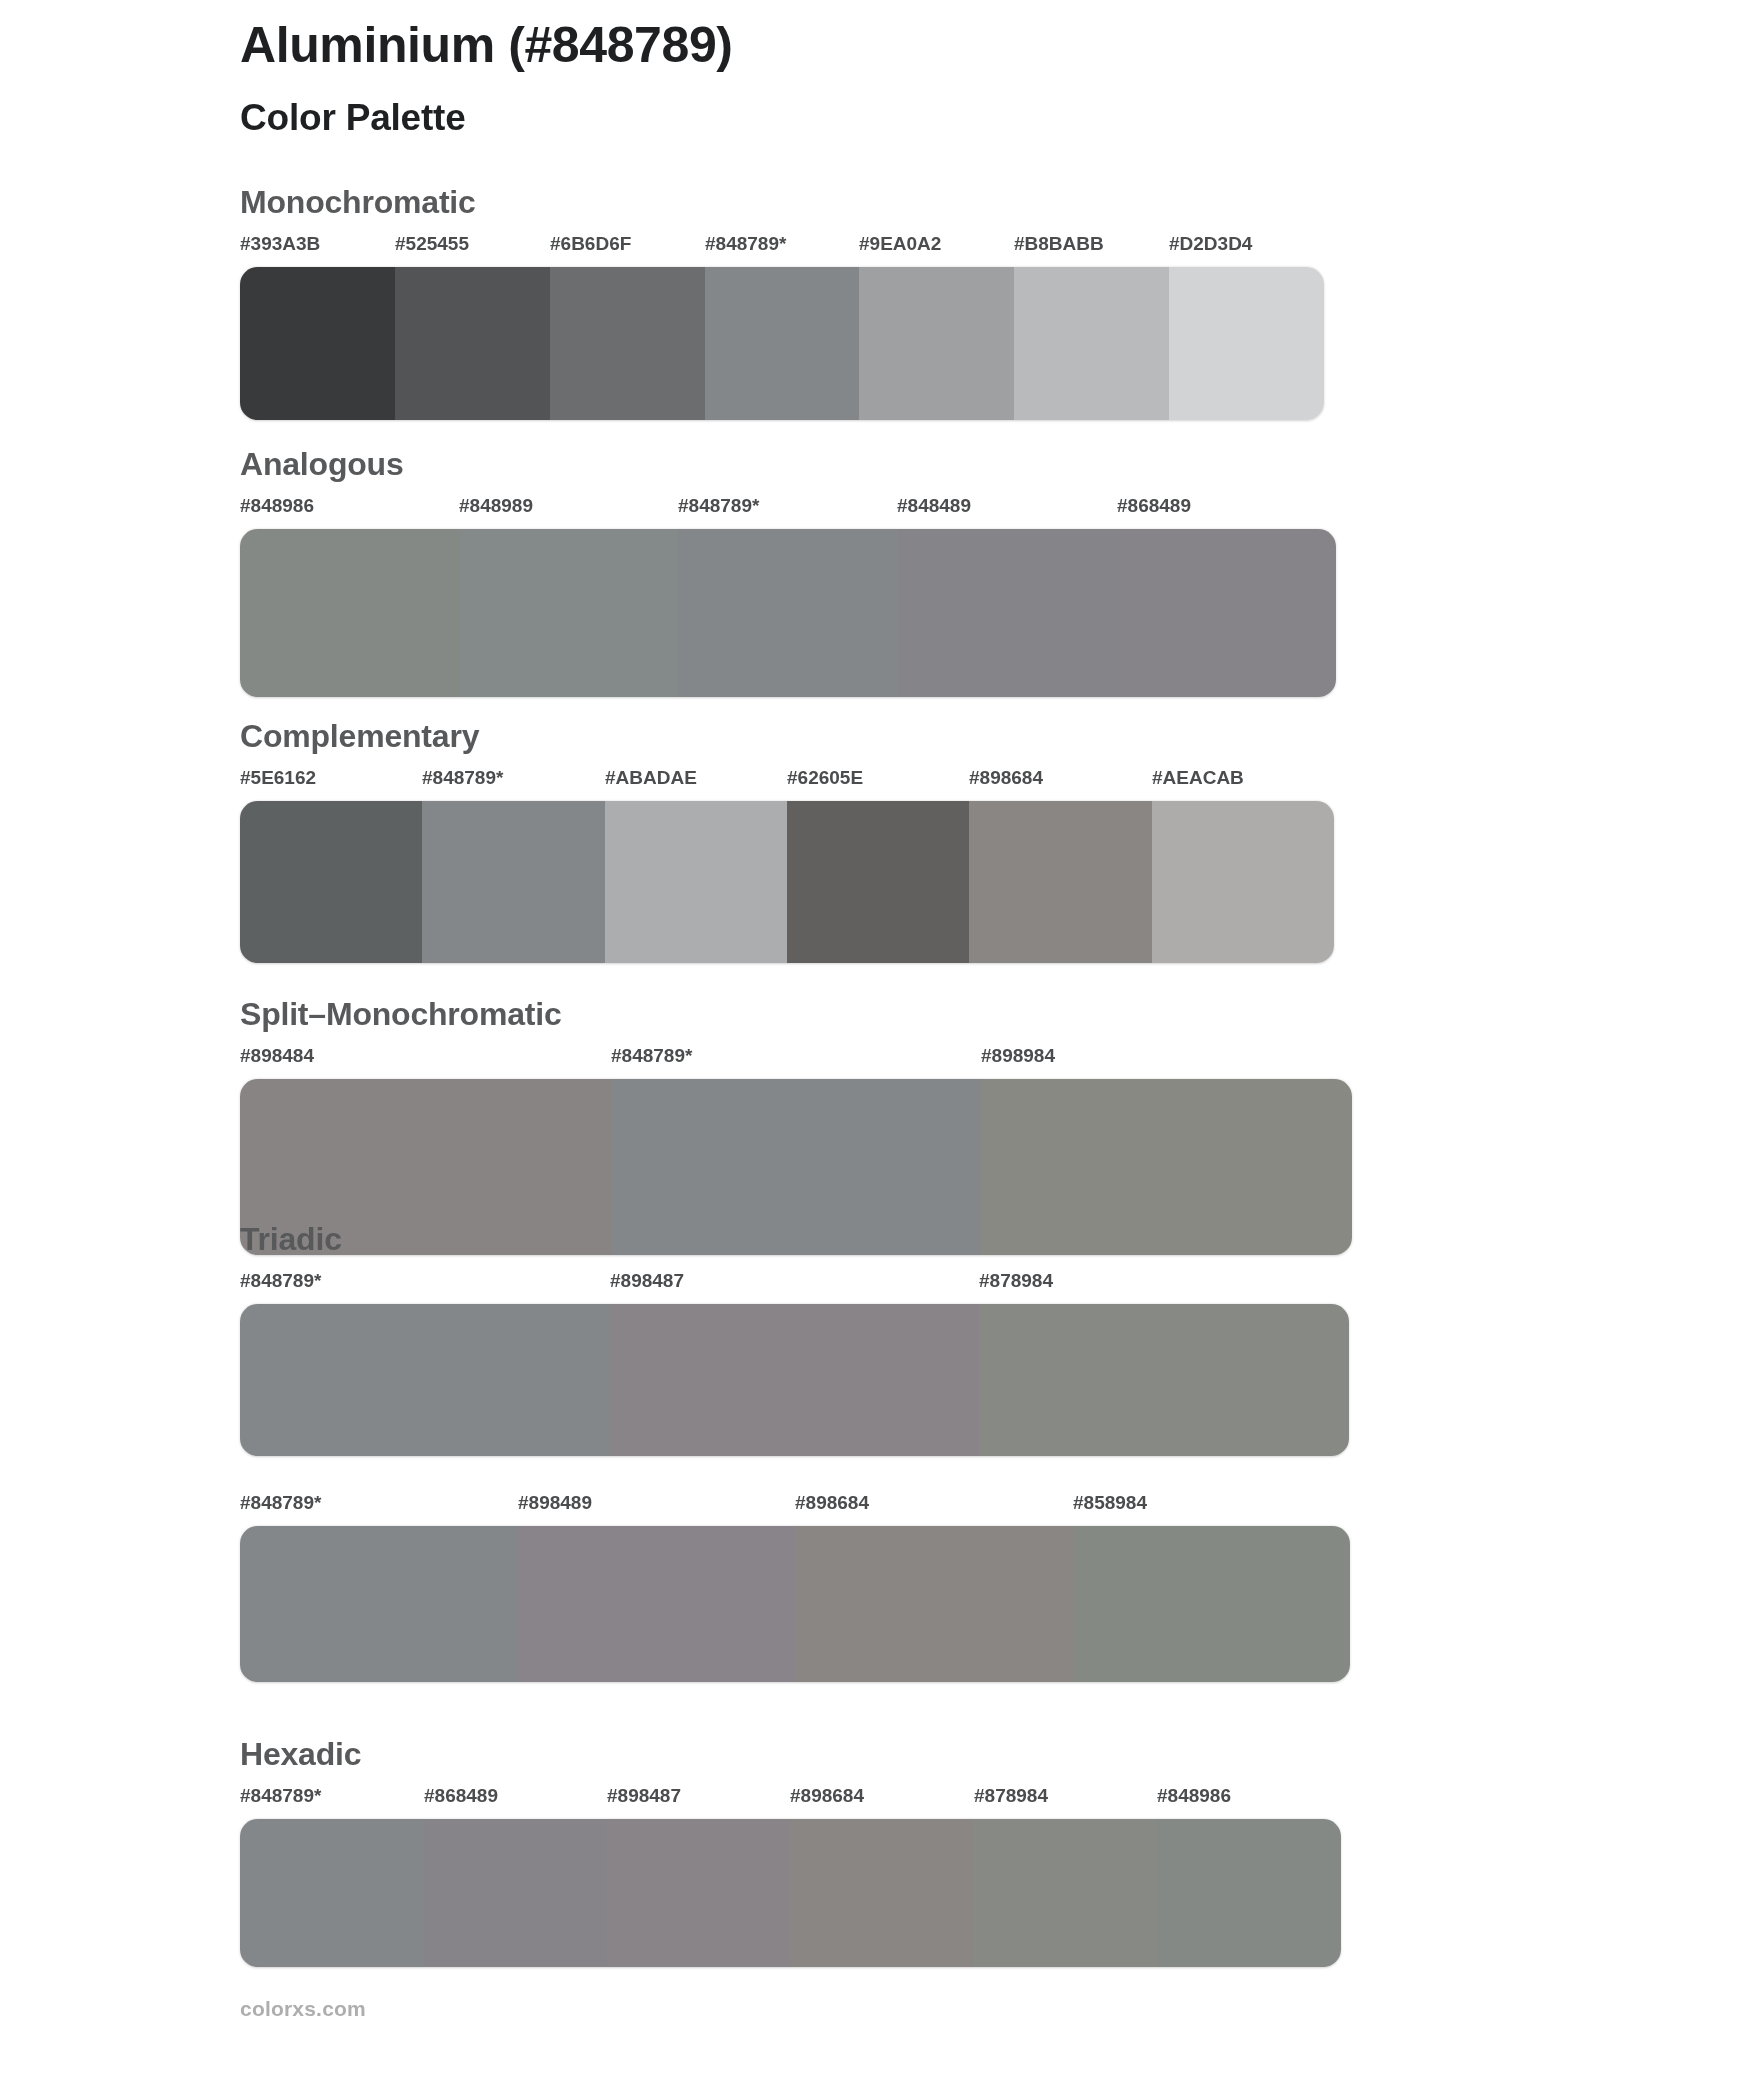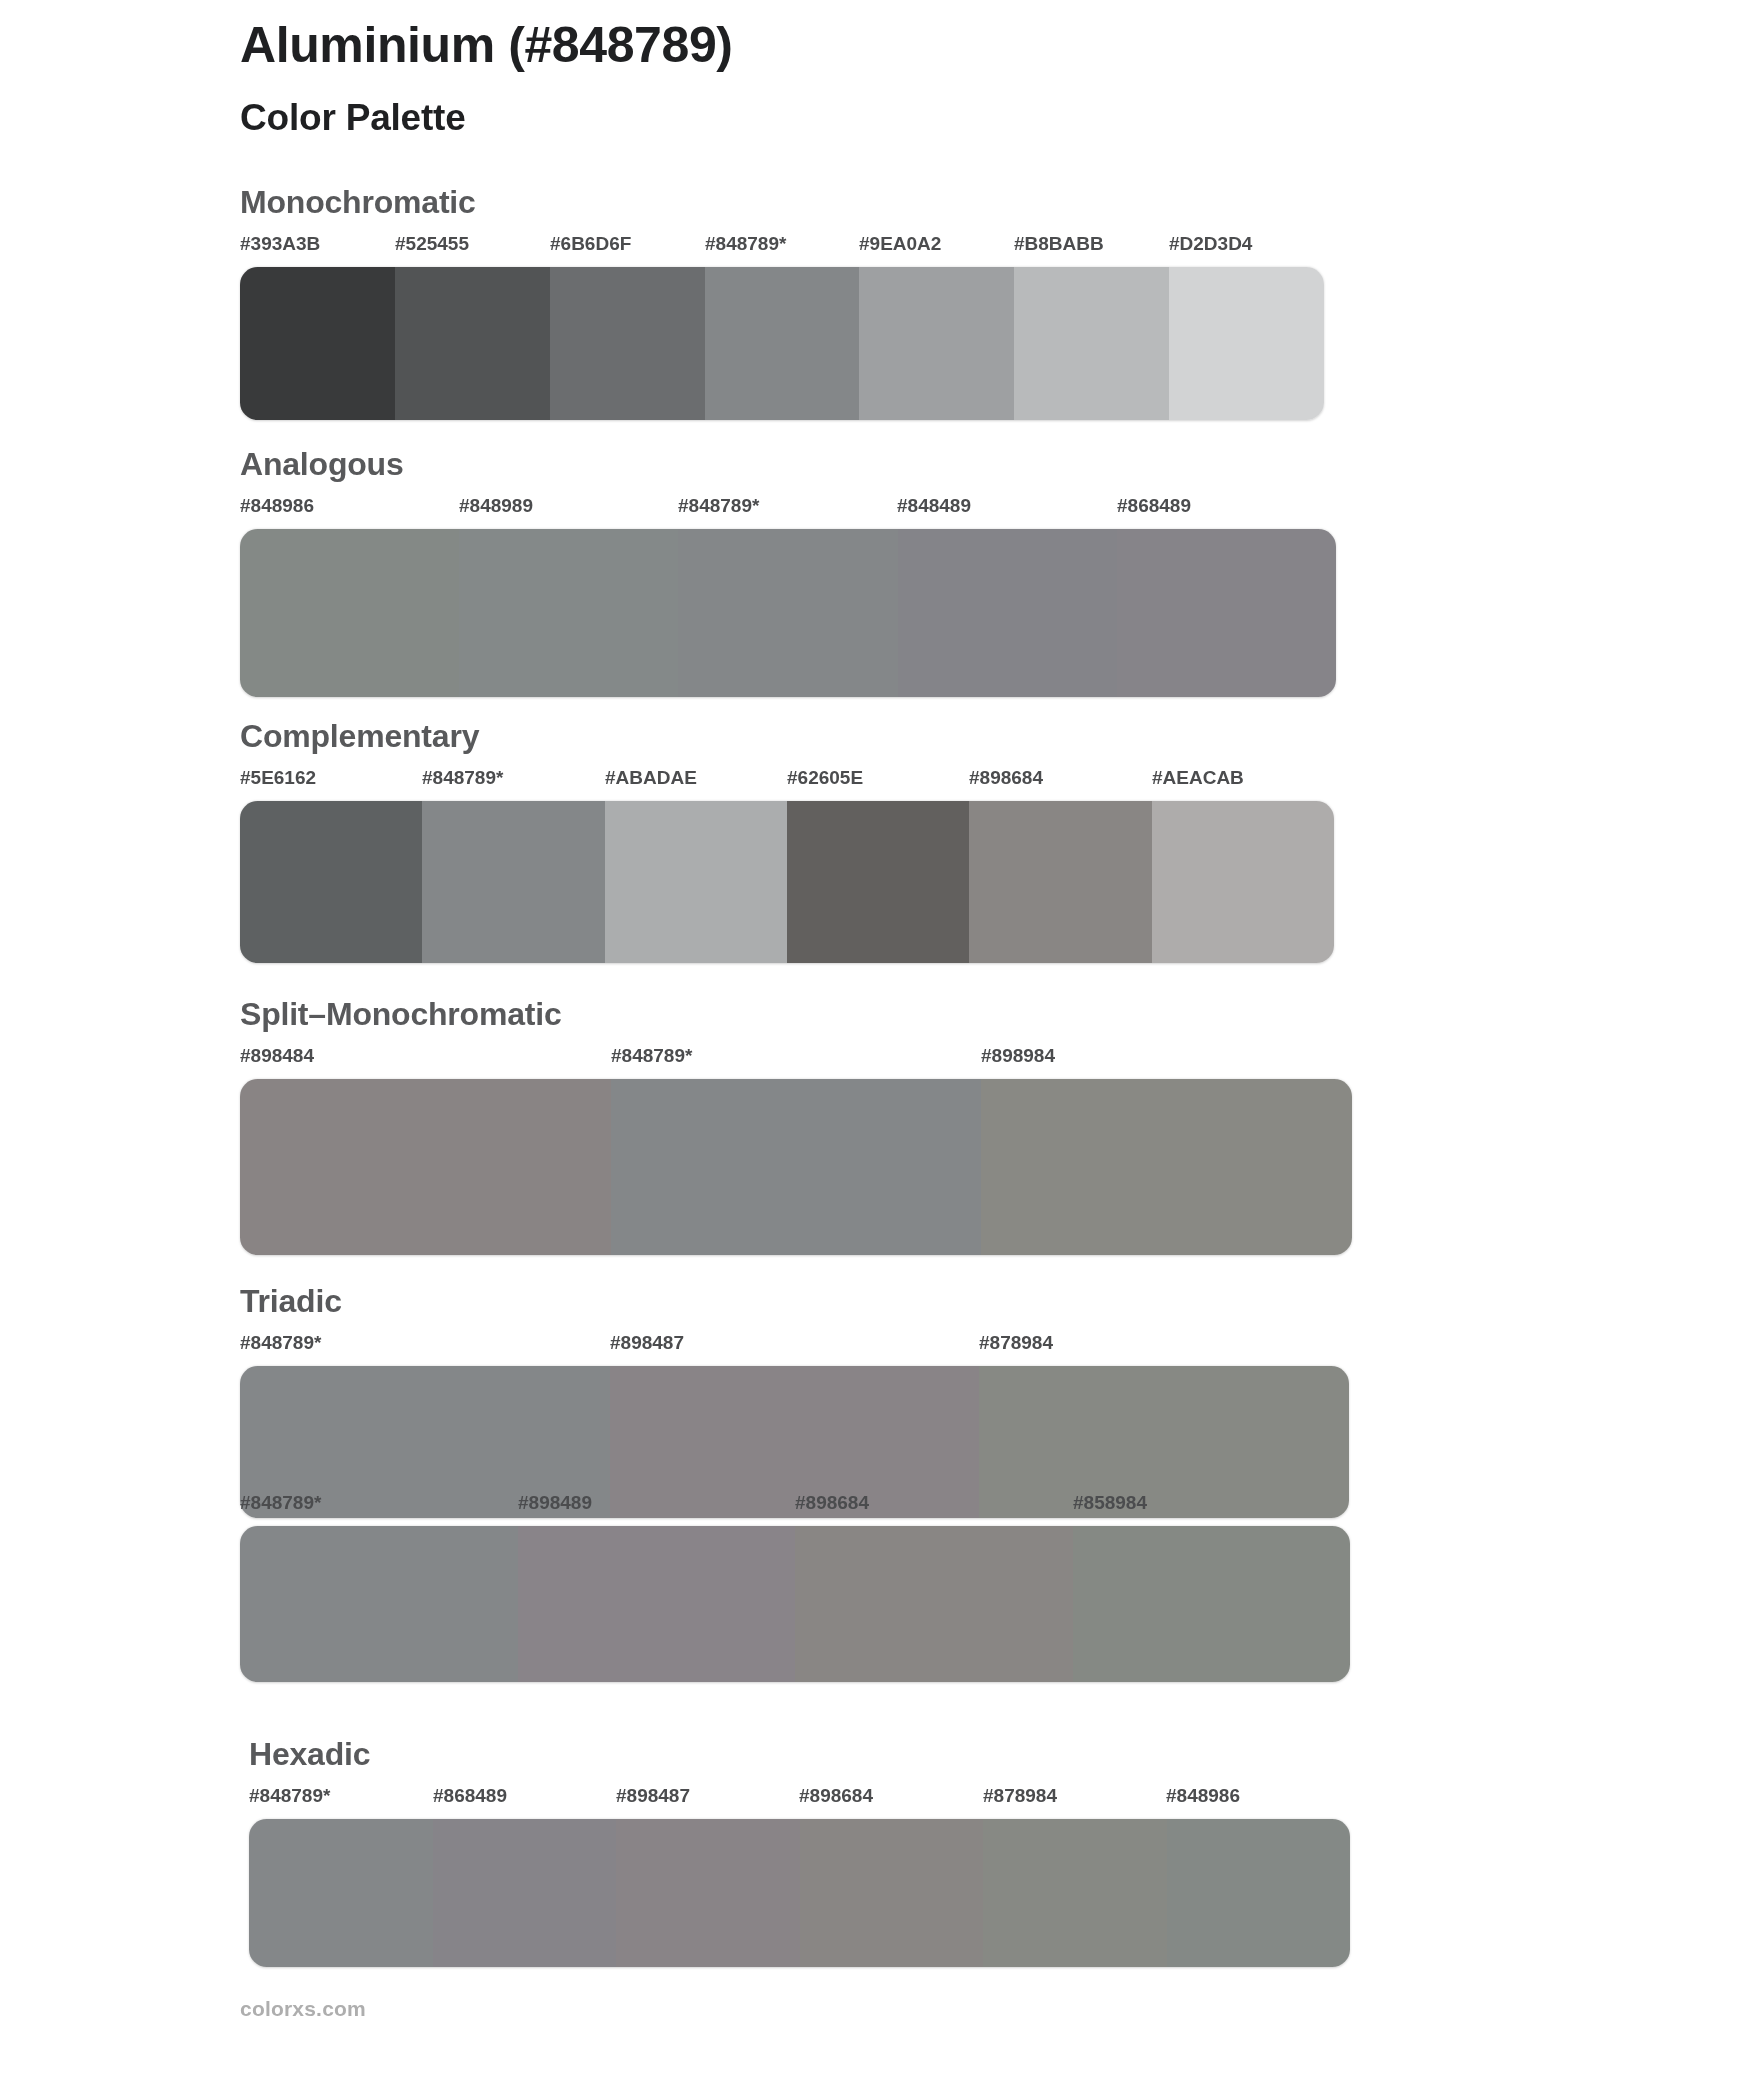--- a/index.html
+++ b/index.html
@@ -157,21 +157,21 @@
           <div class="swatch-label" style="left: 0px;">#898484</div>
           <div class="swatch-label" style="left: 371px;">#848789*</div>
           <div class="swatch-label" style="left: 741px;">#898984</div>
         </div>
         <div class="strip" style="width: 1112px; height: 176px;">
           <div class="swatch" style="background: rgb(137, 132, 132);"></div>
           <div class="swatch" style="background: rgb(132, 135, 137);"></div>
           <div class="swatch" style="background: rgb(137, 137, 132);"></div>
         </div>
       </div>
-      <div class="section" style="top: 1284px;">
+      <div class="section" style="top: 1222px;">
         <div class="section-heading">Triadic</div>
         <div class="labels" style="width: 1109px;">
           <div class="swatch-label" style="left: 0px;">#848789*</div>
           <div class="swatch-label" style="left: 370px;">#898487</div>
           <div class="swatch-label" style="left: 739px;">#878984</div>
         </div>
         <div class="strip" style="width: 1109px; height: 152px;">
           <div class="swatch" style="background: rgb(132, 135, 137);"></div>
           <div class="swatch" style="background: rgb(137, 132, 135);"></div>
           <div class="swatch" style="background: rgb(135, 137, 132);"></div>
@@ -184,21 +184,21 @@
           <div class="swatch-label" style="left: 555px;">#898684</div>
           <div class="swatch-label" style="left: 833px;">#858984</div>
         </div>
         <div class="strip" style="width: 1110px; height: 156px;">
           <div class="swatch" style="background: rgb(132, 135, 137);"></div>
           <div class="swatch" style="background: rgb(137, 132, 137);"></div>
           <div class="swatch" style="background: rgb(137, 134, 132);"></div>
           <div class="swatch" style="background: rgb(133, 137, 132);"></div>
         </div>
       </div>
-      <div class="section" style="top: 1737px; margin-left: 9px;">
+      <div class="section" style="top: 1737px;">
         <div class="section-heading">Hexadic</div>
         <div class="labels" style="width: 1101px;">
           <div class="swatch-label" style="left: 0px;">#848789*</div>
           <div class="swatch-label" style="left: 184px;">#868489</div>
           <div class="swatch-label" style="left: 367px;">#898487</div>
           <div class="swatch-label" style="left: 550px;">#898684</div>
           <div class="swatch-label" style="left: 734px;">#878984</div>
           <div class="swatch-label" style="left: 917px;">#848986</div>
         </div>
         <div class="strip" style="width: 1101px; height: 148px;">

